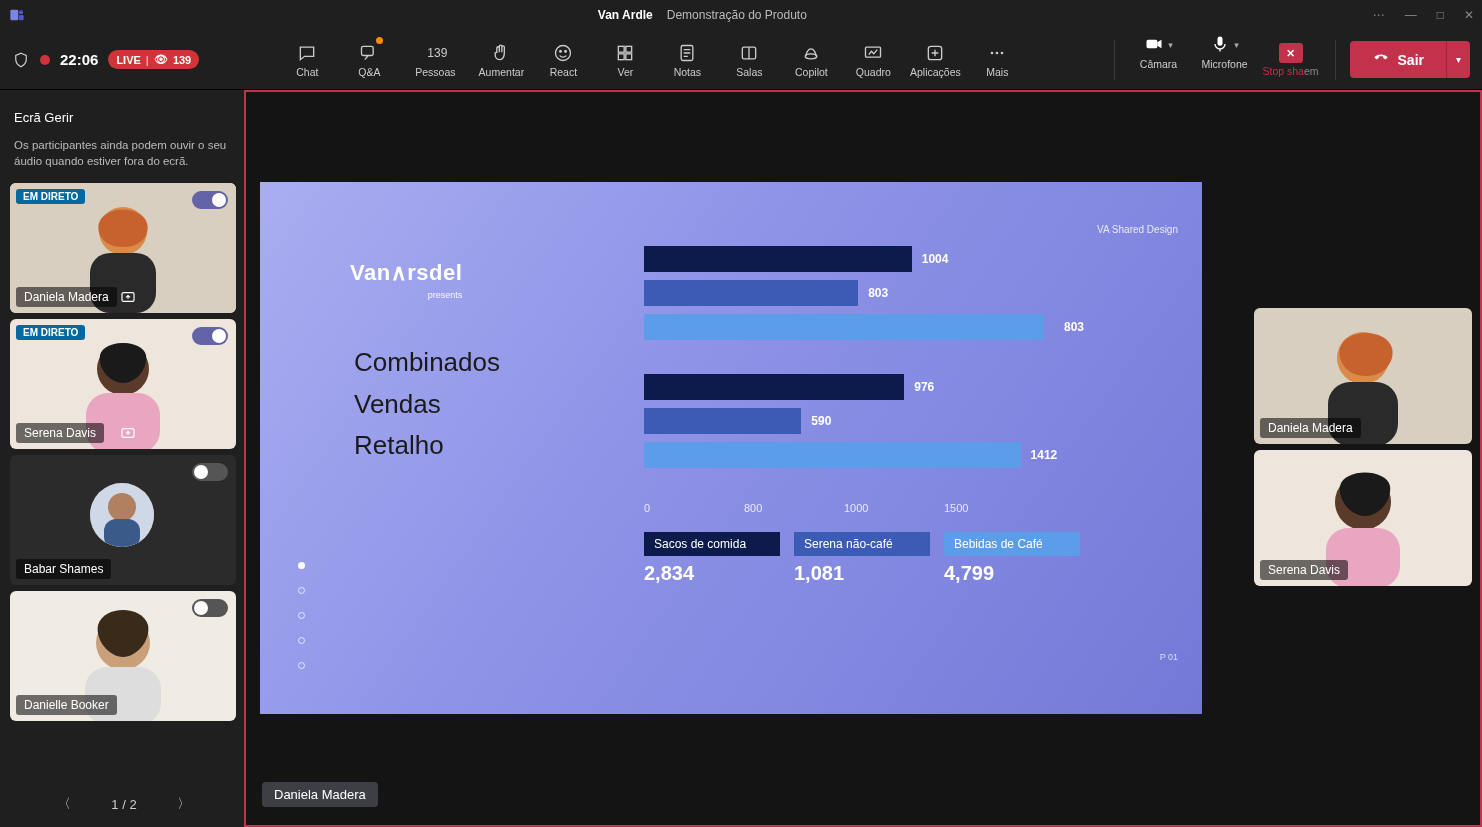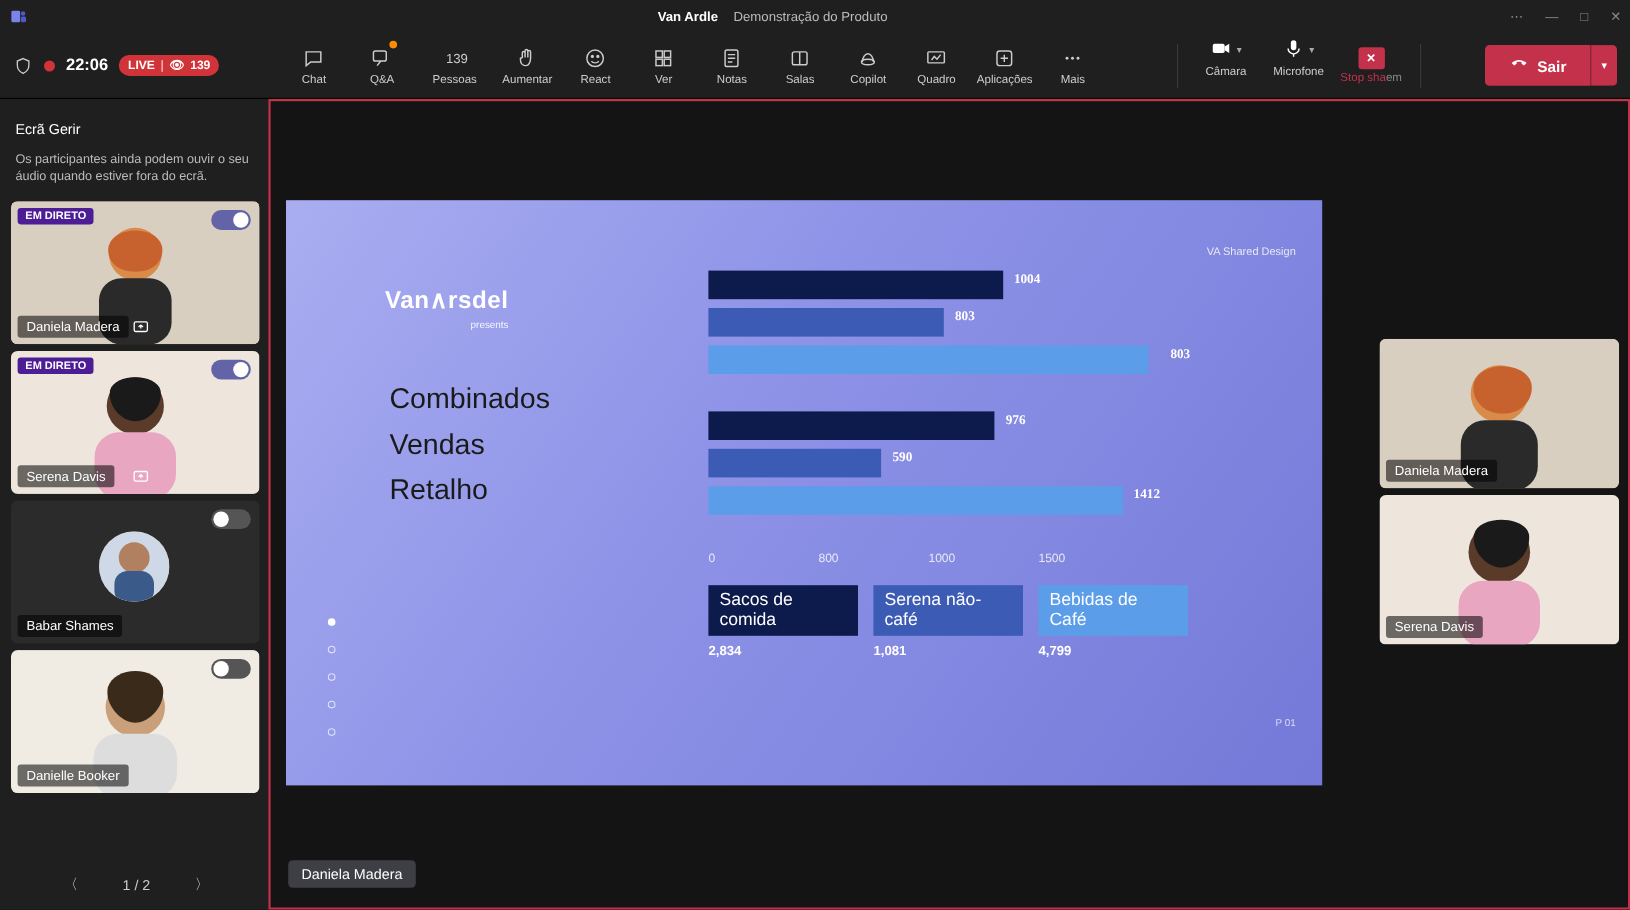--- a/index.html
+++ b/index.html
@@ -61,21 +61,21 @@
   .dev-btn .row { display:flex; align-items:center; gap:4px;}
   .chev { font-size:9px; color:#aaa;}
   .stopshare {
     display:flex; flex-direction:column; align-items:center; font-size:10.5px;
     color:#c4314b; width:60px; gap:2px;
   }
   .stopshare .box {
     width:24px; height:20px; background:#c4314b; border-radius:3px;
     display:flex; align-items:center; justify-content:center; color:#fff; font-weight:bold;
   }
-  .leave-block { display:flex;margin-left:44px; }
+  .leave-block { display:flex; }
   .leave-btn {
     background:#c4314b; color:#fff; font-weight:600;
     padding: 8px 22px; border-radius:4px 0 0 4px;
     display:flex; align-items:center; gap:8px; font-size:14px;
   }
   .leave-drop {
     background:#c4314b; color:#fff; width:24px;
     border-radius:0 4px 4px 0; border-left:1px solid rgba(0,0,0,.2);
     display:flex; align-items:center; justify-content:center; font-size:10px;
   }
@@ -97,21 +97,21 @@
     width:226px; height:130px; border-radius:6px; background:#2b2b2b;
     position:relative; overflow:hidden;
   }
   .tile .name {
     position:absolute; left:6px; bottom:6px;
     background:rgba(0,0,0,.55); padding:3px 8px; border-radius:3px; font-size:12px;
   }
   .tile .share-ico { position:absolute; left:110px; bottom:7px; width:16px; height:16px;}
   .live-tag {
     position:absolute; left:6px; top:6px;
-    background:#4c1d95; color:#fff; font-size:10px; font-weight:600;
+    background:#0369a1; color:#fff; font-size:10px; font-weight:600;
     padding:2px 7px; border-radius:3px;
   }
   .toggle {
     position:absolute; top:8px; right:8px;
     width:36px; height:18px; background:#555; border-radius:10px;
   }
   .toggle.on { background:#6264a7;}
   .toggle .knob {
     position:absolute; top:2px; width:14px; height:14px; background:#fff; border-radius:50%;
   }
@@ -161,37 +161,37 @@
     display:flex; flex-direction:column; gap:18px;
   }
   .nav-dots .d { width:7px; height:7px; border-radius:50%; border:1px solid rgba(255,255,255,.7);}
   .nav-dots .d.active { background:#fff;}
 
   
   .chart {
     position:absolute; top:64px; left:384px; width:480px;
   }
   .bar-group { margin-bottom:34px;}
-  .bar-row { display:flex; margin-bottom:8px; height:26px;font-family:Liberation Serif, serif;}
+  .bar-row { display:flex; align-items:center; margin-bottom:8px; height:26px;}
   .bar { height:26px; }
   .bar.s1 { background:#0d1b4c;}
   .bar.s2 { background:#3b5bb5;}
   .bar.s3 { background:#5b9de8;}
   .bar-label { margin-left:10px; font-size:12px; font-weight:600;}
   .x-axis { display:flex; gap:0; margin-top:6px; font-size:11px; color:#e8e8f5;}
   .x-tick { width:100px; text-align:left;}
   .legend { display:flex; gap:14px; margin-top:18px;}
   .leg-item {
-    width:136px; padding:5px 10px; font-size:16px; color:#fff;
+    width:136px; padding:5px 10px; font-size:12px; color:#fff;
   }
   .leg-item.s1 { background:#0d1b4c;}
   .leg-item.s2 { background:#3b5bb5;}
   .leg-item.s3 { background:#5b9de8;}
   .totals { display:flex; gap:14px; margin-top:6px;}
-  .totals div { width:136px; font-size:12px; font-weight:700;}
+  .totals div { width:136px; font-size:20px; font-weight:700;}
   .page-num { position:absolute; right:24px; top:470px; font-size:9px; color:#dcdcf0;padding-left:28px;}
 
   
   .right-col {
     width:226px; padding:10px 8px 0 4px;
     display:flex; flex-direction:column; gap:6px;
   }
   .right-col .tile { width:218px; height:136px;}
 
   

